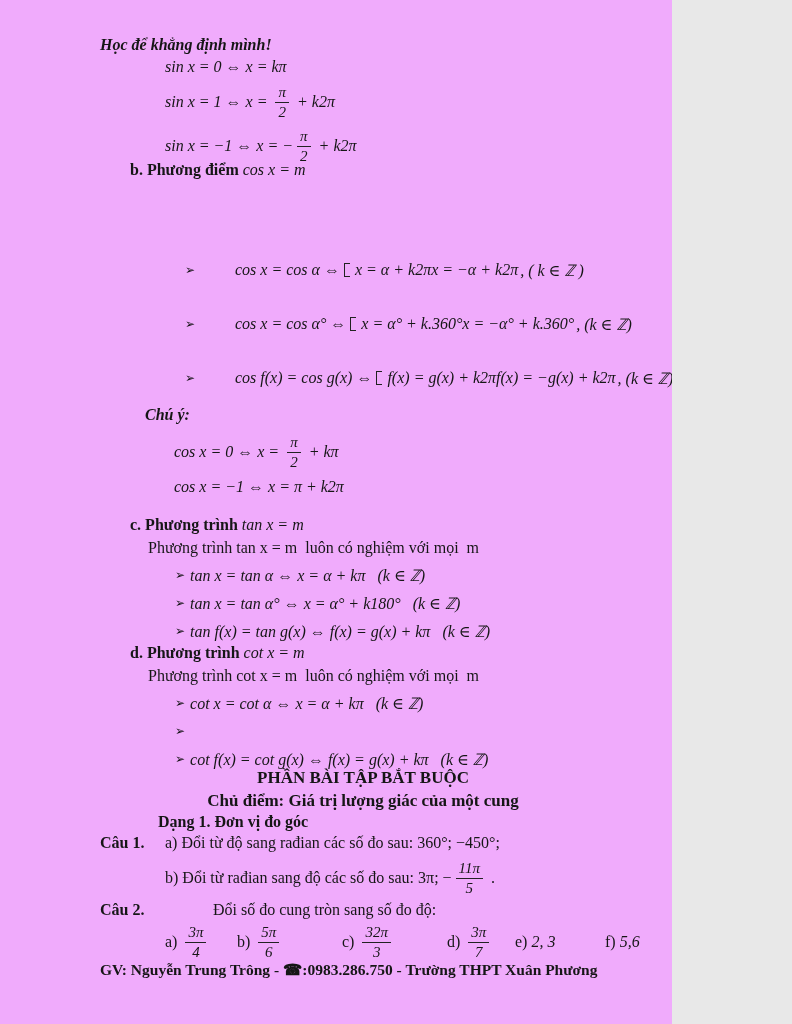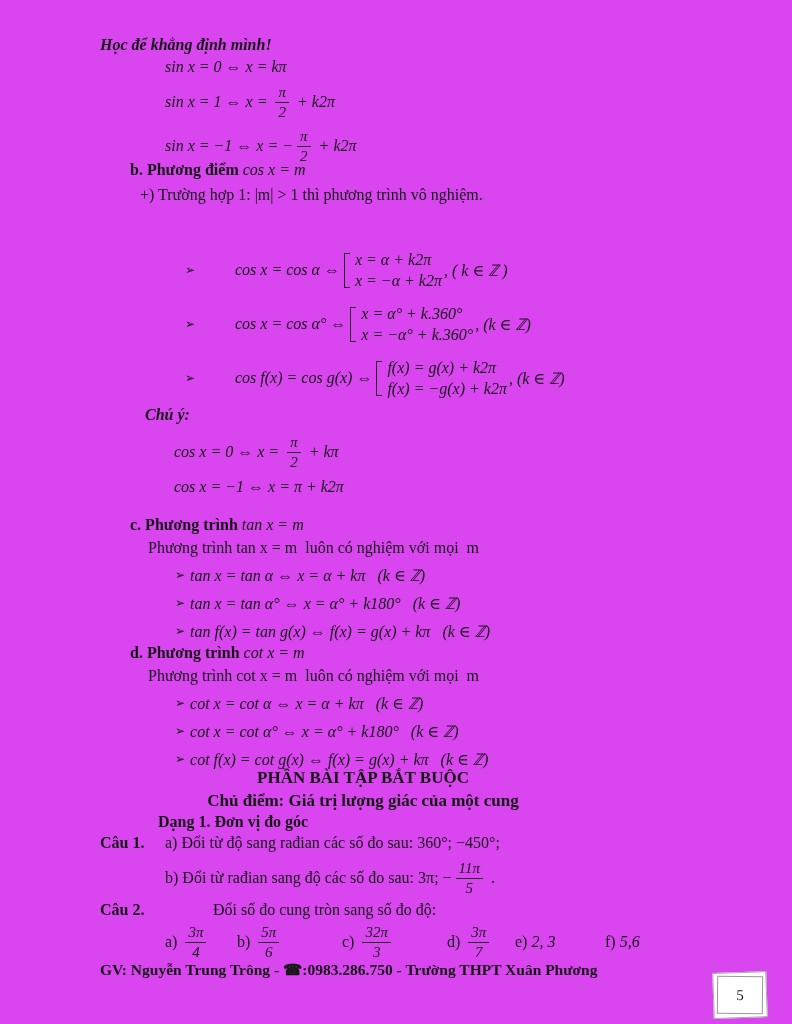--- a/index.html
+++ b/index.html
@@ -1,38 +1,38 @@
 <!DOCTYPE html>
 <html><head>
 <meta charset="utf-8">
 <style>
   * { margin:0; padding:0; box-sizing:border-box; }
   html,body { background:#e8e8e8; }
   .page {
-    position:relative; width:792px; height:1024px; background:#d946ef;
+    position:relative; width:672px; height:1024px; background:#f0abfc;
     font-family:"Liberation Serif","DejaVu Serif",serif;
     color:#161616; font-size:16px; overflow:hidden;
   }
   .abs { position:absolute; }
   .bold { font-weight:bold; }
   .bi { font-weight:bold; font-style:italic; }
   .m { font-style:italic; white-space:pre; }
   .mix { white-space:pre; }
   .eqline { display:flex; align-items:center; white-space:pre; }
   .eqline.tall { height:44px; }
   .eqline.short { height:26px; }
   .frac { display:inline-block; text-align:center; line-height:1.08; font-size:15px; font-style:italic; margin:0 4px; vertical-align:middle; }
   .frac .num { display:block; border-bottom:1px solid #222; padding:0 3px 1px 3px; }
   .frac .den { display:block; padding-top:1px; }
   .marker { font-family:"DejaVu Sans",sans-serif; font-style:normal; font-size:12px; color:#111; }
   .sys { display:flex; align-items:center; height:54px; white-space:pre; }
   .sys .arrow { width:50px; flex:0 0 50px; }
   .cases { display:inline-flex; align-items:stretch; margin:0 2px 0 4px; }
   .cases .lbr { width:6px; border:1.6px solid #222; border-right:none; margin:2px 0; }
-  .cases .rows { display:flex; flex-direction:column; justify-content:center; row-gap:3px; padding-left:5px; }
+  .cases .rows { display:flex; flex-direction:row; justify-content:center; row-gap:3px; padding-left:5px; }
   .blt { display:flex; align-items:center; height:28px; white-space:pre; }
   .blt .marker { margin-right:5px; }
   .ctr { width:530px; left:98px; text-align:center; }
   .title { font-size:17px; }
   .footer { font-weight:bold; font-size:15.5px; white-space:pre; }
   .pagebox-outer {
     width:54px; height:46px; border:1.5px solid #aaa; background:#fff;
     transform:rotate(-2deg); display:flex; align-items:center; justify-content:center;
   }
   .pagebox-inner {
@@ -58,21 +58,20 @@
     <div class="eqline tall">
       <span class="m">sin x = −1 ⇔ x = −</span>
       <span class="frac"><span class="num">π</span><span class="den">2</span></span>
       <span class="m"> + k2π</span>
     </div>
   </div>
 
   <div class="abs" style="left:130px; top:161px;">
     <span class="bold mix">b. Phương điểm </span><span class="m">cos x = m</span>
   </div>
-  <div class="abs mix" style="left:140px; top:186px;">+) Trường hợp 1: |m| &gt; 1 thì phương trình vô nghiệm.</div>
 
   <div class="abs" style="left:185px; top:243px;">
     <div class="sys">
       <span class="marker arrow">➢</span>
       <span class="m">cos x = cos α ⇔</span>
       <span class="cases">
         <span class="lbr"></span>
         <span class="rows"><span class="m">x = α + k2π</span><span class="m">x = −α + k2π</span></span>
       </span>
       <span class="m">, ( k ∈ ℤ )</span>
@@ -116,21 +115,21 @@
     <div class="blt"><span class="marker">➢</span><span class="m">tan x = tan α° ⇔ x = α° + k180°   (k ∈ ℤ)</span></div>
     <div class="blt"><span class="marker">➢</span><span class="m">tan f(x) = tan g(x) ⇔ f(x) = g(x) + kπ   (k ∈ ℤ)</span></div>
   </div>
 
   <div class="abs" style="left:130px; top:644px;">
     <span class="bold mix">d. Phương trình </span><span class="m">cot x = m</span>
   </div>
   <div class="abs mix" style="left:148px; top:667px;">Phương trình cot x = m  luôn có nghiệm với mọi  m</div>
   <div class="abs" style="left:175px; top:689px;">
     <div class="blt"><span class="marker">➢</span><span class="m">cot x = cot α ⇔ x = α + kπ   (k ∈ ℤ)</span></div>
-    <div class="blt"><span class="marker">➢</span><span class="m">cot x = cot α° ⇔ x = α° + k180°   (k ∈ ℤ)</span></div>
+    <div class="blt"><span class="marker">➢</span></div>
     <div class="blt"><span class="marker">➢</span><span class="m">cot f(x) = cot g(x) ⇔ f(x) = g(x) + kπ   (k ∈ ℤ)</span></div>
   </div>
 
   <div class="abs ctr bold title" style="top:768px;">PHẦN BÀI TẬP BẮT BUỘC</div>
   <div class="abs ctr bold title" style="top:791px;">Chủ điểm: Giá trị lượng giác của một cung</div>
   <div class="abs bold" style="left:158px; top:813px;">Dạng 1. Đơn vị đo góc</div>
 
   <div class="abs bold" style="left:100px; top:834px;">Câu 1.</div>
   <div class="abs mix" style="left:165px; top:834px;">a) Đổi từ độ sang rađian các số đo sau: 360°; −450°;</div>
   <div class="abs" style="left:165px; top:856px;">

